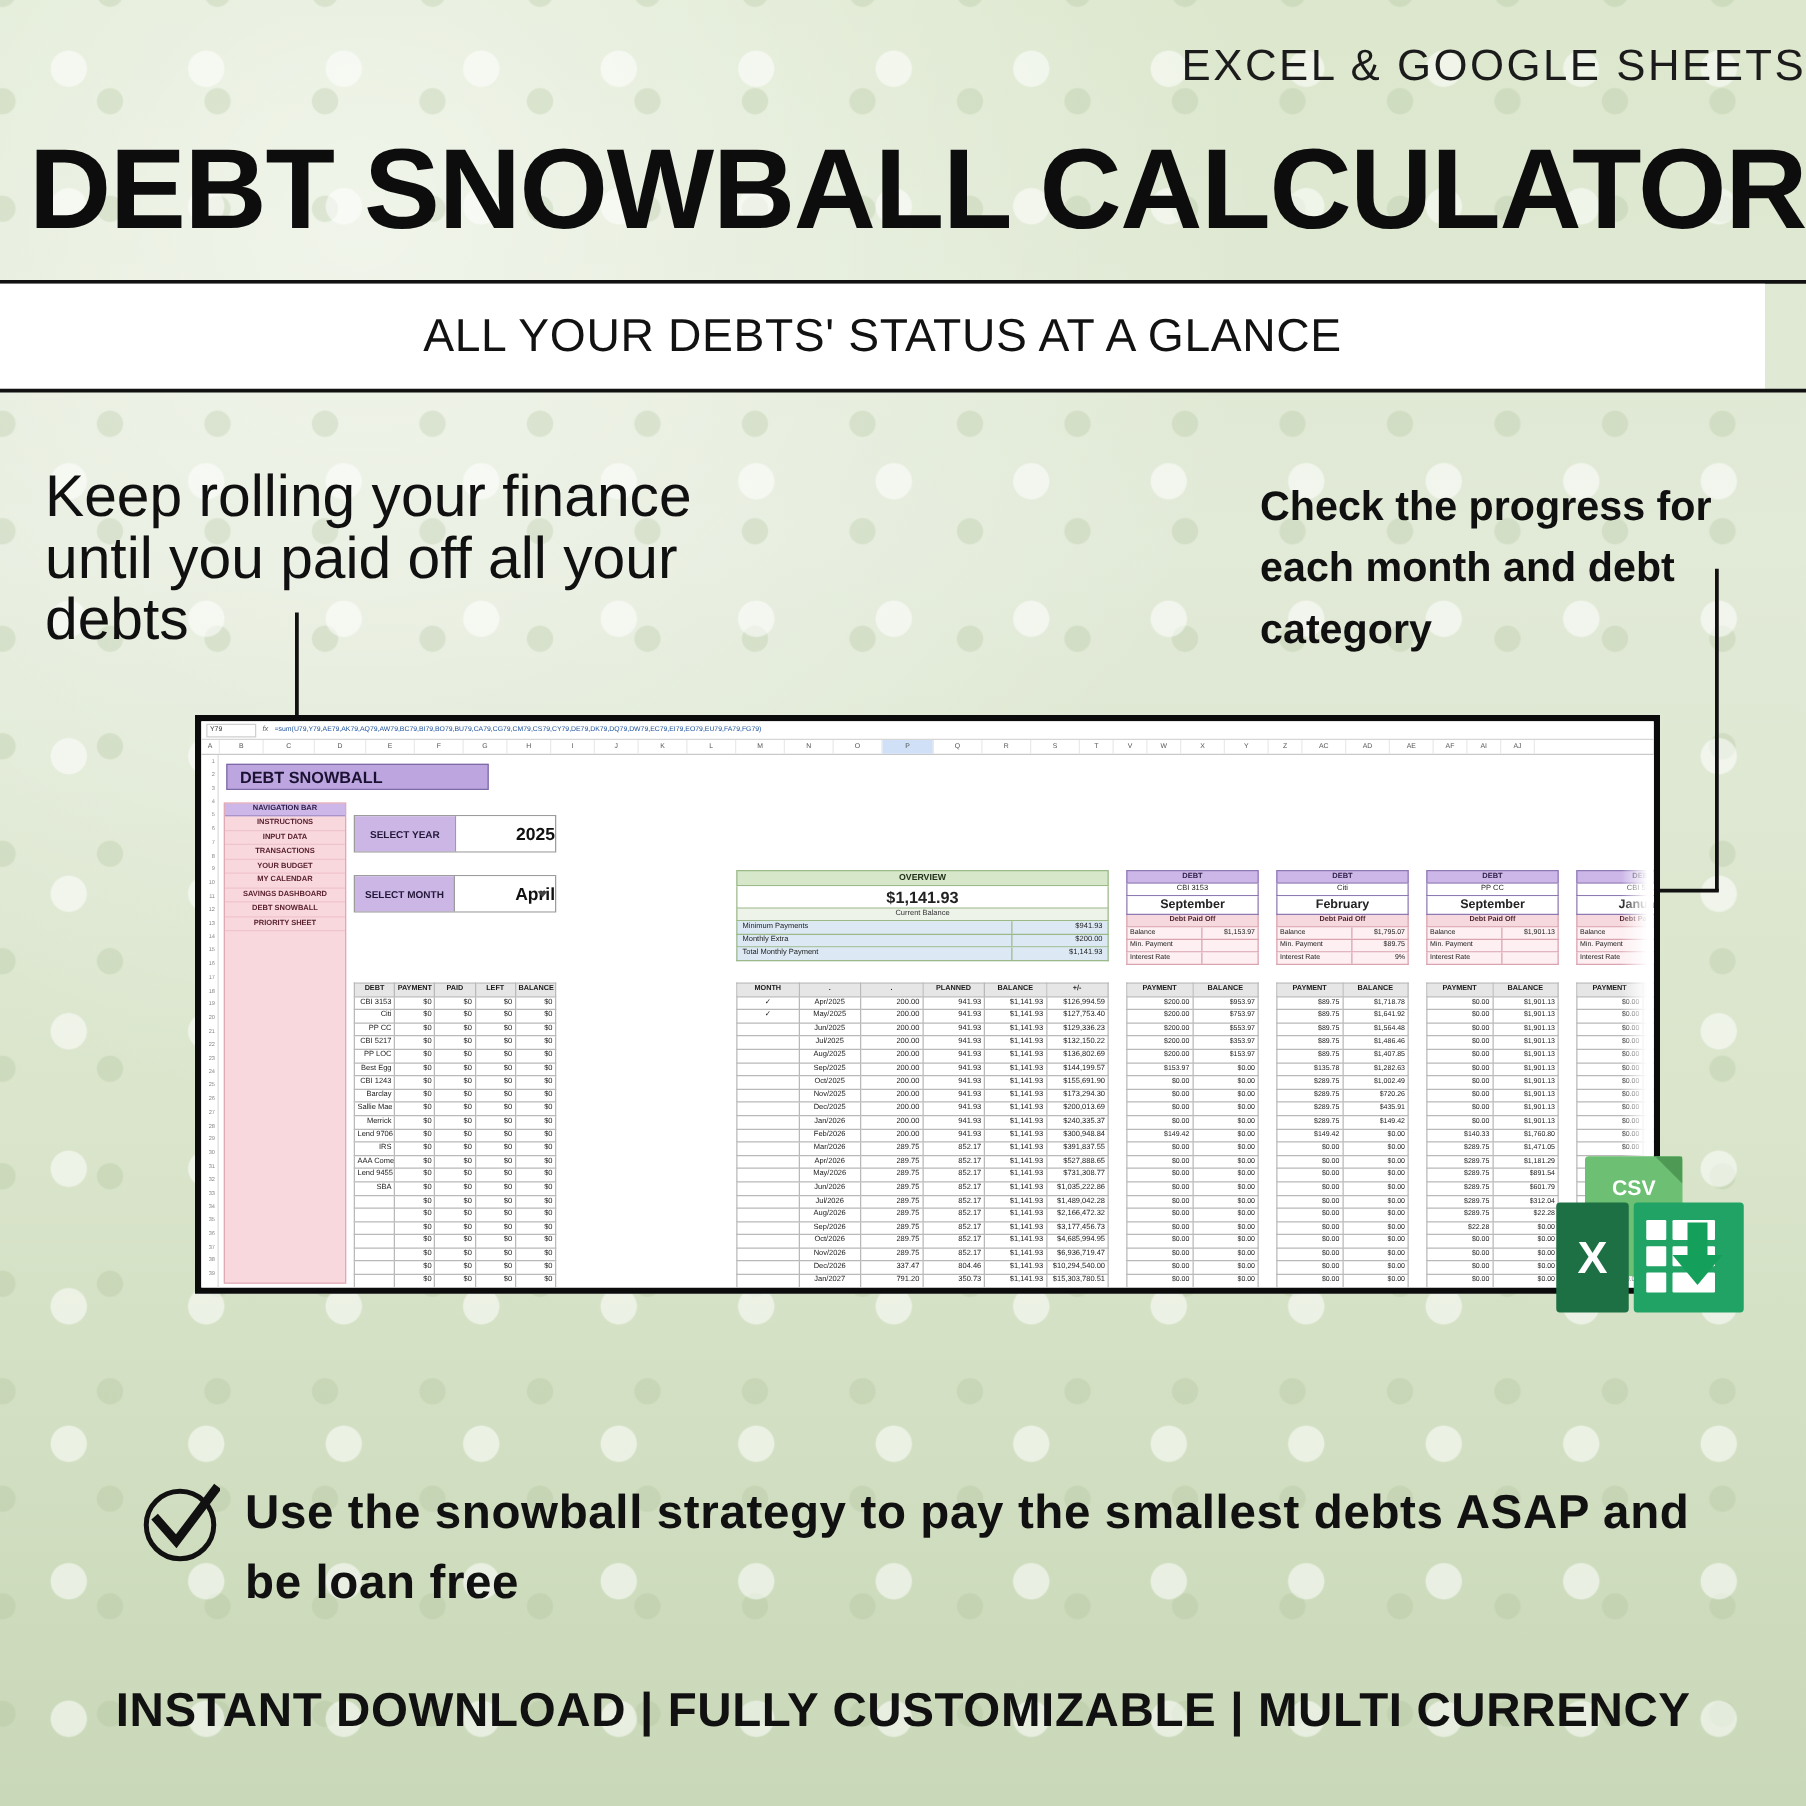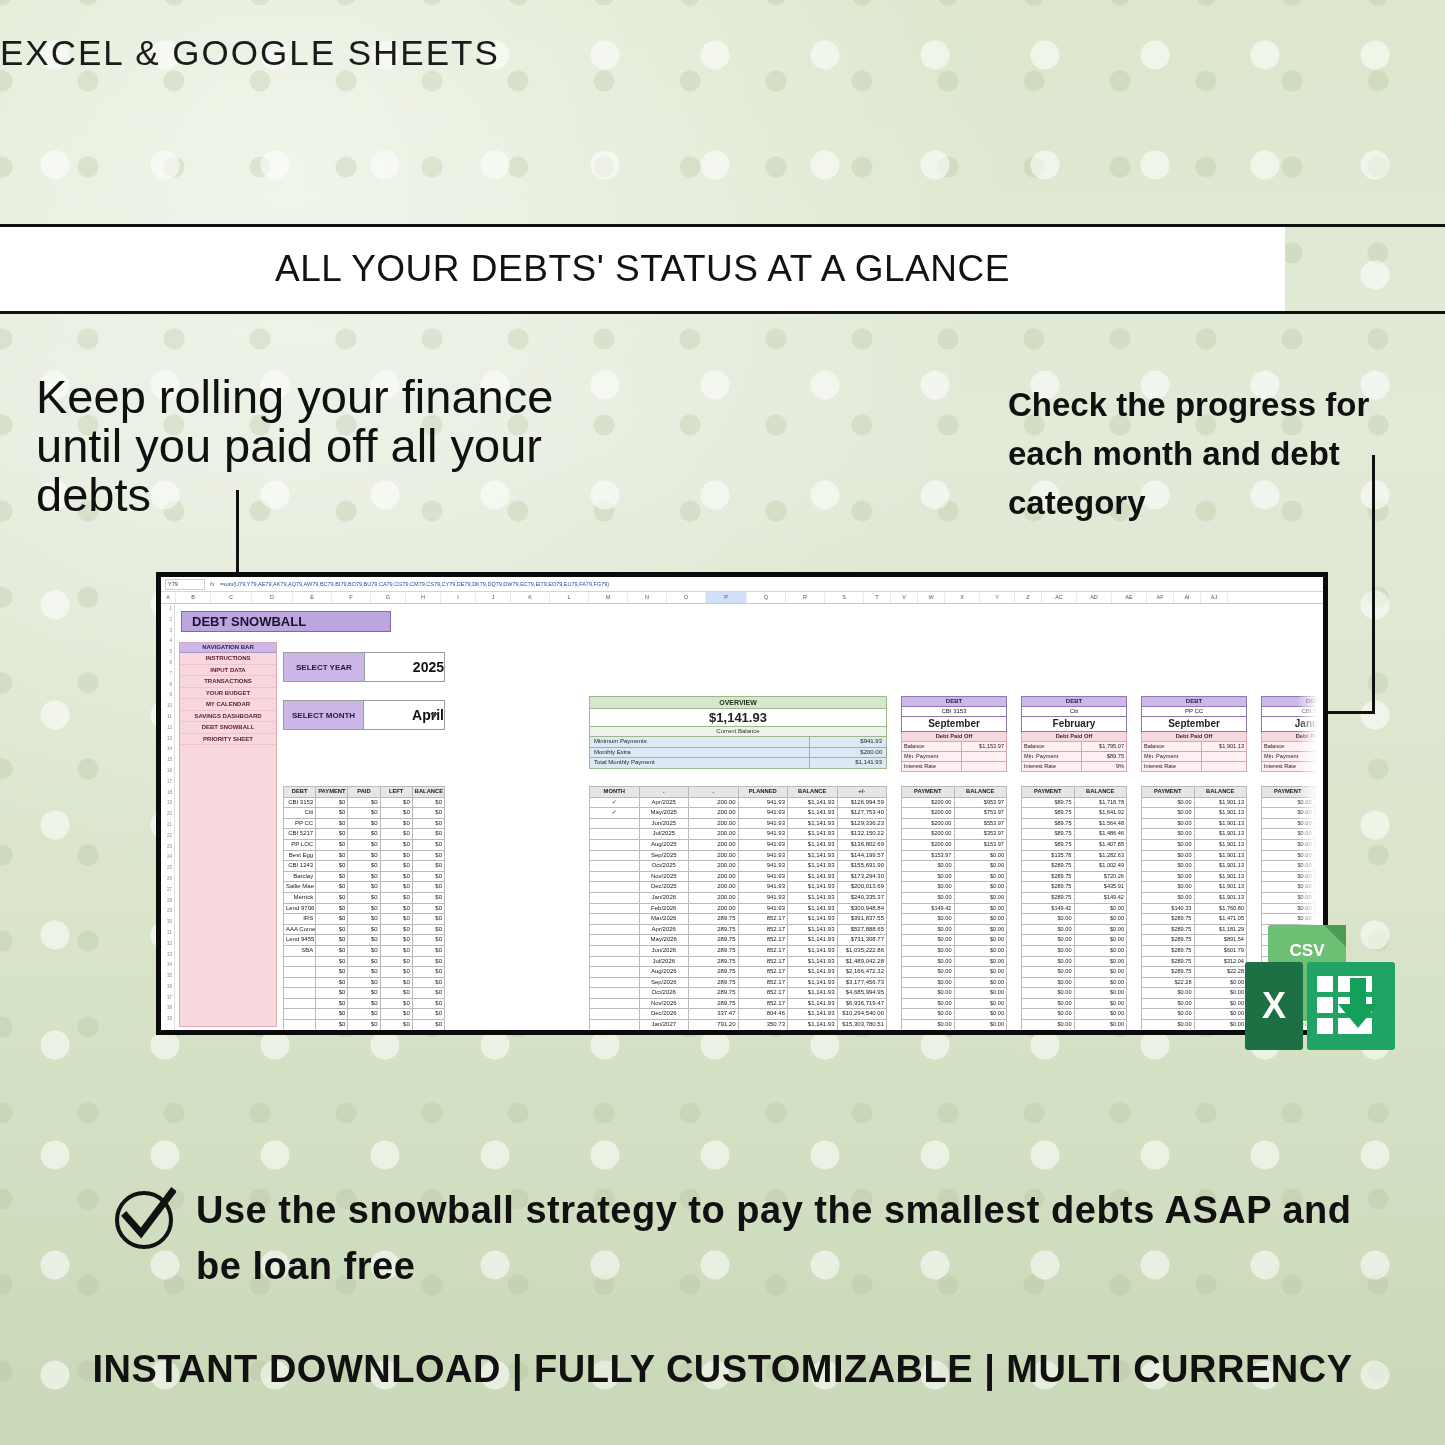--- a/index.html
+++ b/index.html
@@ -32,21 +32,21 @@
     background-size: 110px 110px, 86px 86px;
     background-position: 0 0, 45px 38px;
     pointer-events: none;
   }
   
   .header-band {
     position: absolute;
     left: 0; top: 0;
     width: 1445px;
     height: 224px;
-    text-align: left;
+    text-align: right;
   }
   .eyebrow {
     position: absolute;
     top: 33px; left: 0; right: 0;
     font-size: 35px;
     letter-spacing: 2px;
     color: #1b1b1b;
     font-weight: 400;
   }
   .main-title {
@@ -62,21 +62,21 @@
     position: absolute;
     left: 0; width: 1445px;
     height: 3px;
     background: #111;
   }
   .rule.top { top: 224px; }
   .rule.bottom { top: 311px; }
   .subtitle-band {
     position: absolute;
     left: 0; top: 227px;
-    width: 1285px; height: 84px;
+    width: 1412px; height: 84px;
     background: #ffffff;
     display: flex;
     align-items: center;
     justify-content: center;
   }
   .subtitle {
     font-size: 37px;
     letter-spacing: 0.5px;
     color: #121212;
   }
@@ -503,20 +503,21 @@
   }
 </style>
 </head>
 <body>
 
 <div class="page">
   <div class="dots"></div>
 
   <div class="header-band">
     <div class="eyebrow">EXCEL  &amp;  GOOGLE SHEETS</div>
+    <div class="main-title">DEBT SNOWBALL CALCULATOR</div>
   </div>
   <div class="rule top"></div>
   <div class="subtitle-band">
     <div class="subtitle">ALL YOUR DEBTS' STATUS AT A GLANCE</div>
   </div>
   <div class="rule bottom"></div>
 
   <div class="callout-left">Keep rolling your finance until you  paid off all your debts</div>
   <div class="arrow-left"></div>
   <div class="callout-right">Check the progress for each month and debt category</div>

